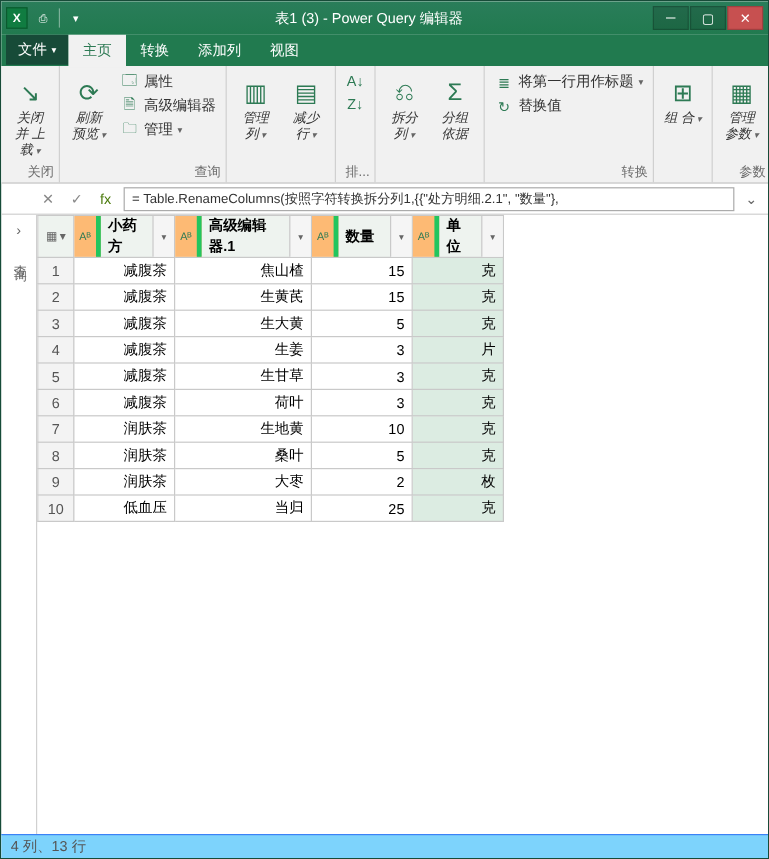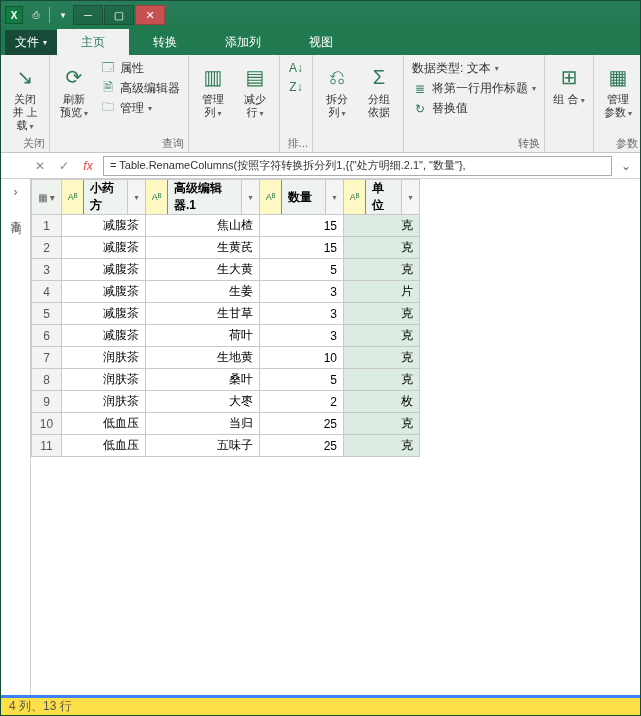--- a/index.html
+++ b/index.html
@@ -9,78 +9,79 @@
 .titlebar { height: 28px; background: linear-gradient(#2a7d5a, #217a4f); display: flex; align-items: center; color: #fff; padding: 0 4px; }
 .titlebar .logo { width: 18px; height: 18px; background: #107c41; border: 1px solid #0b5a2f; margin-right: 4px; display: flex; align-items: center; justify-content: center; color: #fff; font-weight: bold; font-size: 10px; }
 .titlebar .qat-sep { width: 1px; height: 16px; background: rgba(255,255,255,0.4); margin: 0 4px; }
 .titlebar .qat-btn { width: 14px; height: 14px; display: flex; align-items: center; justify-content: center; color: #fff; margin: 0 2px; font-size: 9px; }
 .titlebar .title { flex: 1; text-align: center; font-size: 12px; }
 .titlebar .winbtns { display: flex; }
 .titlebar .winbtn { width: 30px; height: 20px; display: flex; align-items: center; justify-content: center; color: #fff; background: rgba(0,0,0,0.15); margin-left: 1px; border: 1px solid rgba(0,0,0,0.2); font-size: 11px; }
 .titlebar .winbtn.close { background: #c75050; }
 
 
-.tabs { height: 26px; background: #217a4f; display: flex; align-items: center; padding-left: 4px; }
+.tabs { height: 26px; background: #217a4f; display: flex; align-items: flex-start; padding-left: 4px; }
 .file-tab { background: #174b38; color: #fff; padding: 4px 10px; display: flex; align-items: center; gap: 4px; }
 .file-tab::after { content: "▾"; font-size: 8px; }
-.tab { padding: 5px 24px; color: #fff; cursor: pointer; }
+.tab { padding: 5px 12px; color: #fff; cursor: pointer; }
 .tab.active { background: #f1f1f1; color: #2d7a54; }
 
 
 .ribbon { height: 98px; background: #f1f1f1; border-bottom: 1px solid #c5c5c5; display: flex; }
 .group { border-right: 1px solid #d0d0d0; display: flex; flex-direction: column; padding: 2px 4px 0; }
 .group-body { flex: 1; display: flex; align-items: flex-start; gap: 2px; padding-top: 2px; }
 .group-label { text-align: right; color: #6b6b6b; font-size: 11px; padding: 1px 0; }
 .bigbtn { display: flex; flex-direction: column; align-items: center; justify-content: flex-start; padding: 2px 4px; min-width: 40px; cursor: pointer; }
 .bigbtn .icon { width: 32px; height: 32px; display: flex; align-items: center; justify-content: center; font-size: 20px; color: #2d7a54; }
-.bigbtn .lbl { font-size: 11px; text-align: center; line-height: 13px; color: #333; }
+.bigbtn .lbl { font-size: 11px; text-align: center; line-height: 13px; color: #333; font-style: italic; }
 .smallbtn-col { display: flex; flex-direction: column; gap: 1px; }
 .smallbtn { display: flex; align-items: center; gap: 4px; padding: 1px 4px; font-size: 11px; color: #333; cursor: pointer; white-space: nowrap; }
 .smallbtn .si { width: 16px; height: 16px; display: flex; align-items: center; justify-content: center; color: #2d7a54; font-size: 12px; }
 .drop::after { content: " ▾"; font-size: 8px; color: #666; }
 
 
 .fxrow { display: flex; align-items: center; height: 26px; border-bottom: 1px solid #d0d0d0; padding: 0 6px 0 30px; gap: 6px; }
 .fxbtn { width: 18px; height: 18px; display: flex; align-items: center; justify-content: center; color: #888; }
-.fxbtn.fx { font-style: italic; color: #ef4444; }
+.fxbtn.fx { color: #4d7c0f; }
 .fxinput { flex: 1; border: 1px solid #ababab; height: 20px; padding: 0 6px; font-size: 11px; color: #333; display: flex; align-items: center; overflow: hidden; white-space: nowrap; }
 .fxexpand { width: 16px; color: #666; text-align: center; }
 
 
 .workspace { display: flex; height: calc(100% - 28px - 26px - 98px - 26px - 20px); }
 .leftrail { width: 30px; border-right: 1px solid #d0d0d0; display: flex; flex-direction: column; align-items: center; padding-top: 6px; gap: 12px; color: #666; }
 .leftrail .rotlbl { writing-mode: vertical-rl; font-size: 11px; letter-spacing: 4px; }
 
 
 .grid-wrap { flex: 1; overflow: auto; }
 table.grid { border-collapse: collapse; table-layout: fixed; }
 table.grid th, table.grid td { border: 1px solid #c9c9c9; height: 22px; font-size: 12px; }
 table.grid th { background: #eef3ef; font-weight: normal; padding: 0; }
 .hdr { display: flex; align-items: center; height: 100%; }
-.hdr .typeicon { width: 22px; height: 100%; border-right: 1px solid #22c55e; display: flex; align-items: center; justify-content: center; font-size: 9px; color: #2d7a54; background: #fef9c3; }
+.hdr .typeicon { width: 22px; height: 100%; border-right: 4px solid #22c55e; display: flex; align-items: center; justify-content: center; font-size: 9px; color: #2d7a54; background: #fdba74; }
 .hdr .colname { flex: 1; padding: 0 6px; text-align: left; font-weight: bold; }
 .hdr .filter { width: 18px; height: 100%; border-left: 1px solid #c9c9c9; display: flex; align-items: center; justify-content: center; color: #666; font-size: 8px; background: #f5f5f5; }
 .rownum { width: 30px; text-align: center; background: #f3f3f3; color: #555; }
 td.cell { padding: 0 6px; text-align: right; }
 td.unit { background: #dcece2; }
 th.corner { background: #eef3ef; width: 30px; }
 th.corner .cornerbox { display: flex; align-items: center; justify-content: center; gap: 2px; height: 100%; }
 th.corner .cornerbox .ci { font-size: 10px; color: #666; }
 
 
-.statusbar { height: 20px; background: #fde047; border-top: 3px solid #3b82f6; display: flex; align-items: center; justify-content: space-between; padding: 0 8px; font-size: 11px; color: #555; }
+.statusbar { height: 20px; background: #7dd3fc; border-top: 1px solid #3b82f6; display: flex; align-items: center; justify-content: space-between; padding: 0 8px; font-size: 11px; color: #555; }
 </style>
 </head>
 <body>
 
 <div class="titlebar">
   <div class="logo">X</div>
   <div class="qat-btn">⎙</div>
   <div class="qat-sep"></div>
   <div class="qat-btn">▾</div>
+  <div class="title">表1 (3) - Power Query 编辑器</div>
   <div class="winbtns">
     <div class="winbtn">─</div>
     <div class="winbtn">▢</div>
     <div class="winbtn close">✕</div>
   </div>
 </div>
 
 <div class="tabs">
   <div class="file-tab">
       <span>文件</span>
@@ -170,23 +171,20 @@
         <div class="lbl">分组
 依据</div>
       </div>
     </div>
     <div class="group-label">&nbsp;</div>
   </div>
 
   <div class="group" style="flex:1">
     <div class="group-body">
       <div class="smallbtn-col">
-        <div class="smallbtn drop">
-            <span>数据类型: 文本</span>
-          </div>
         <div class="smallbtn drop">
             <span class="si">≣</span>
             <span>将第一行用作标题</span>
           </div>
         <div class="smallbtn">
             <span class="si">↻</span>
             <span>替换值</span>
           </div>
       </div>
     </div>
@@ -340,27 +338,20 @@
             <td class="cell">2</td>
             <td class="cell unit">枚</td>
           </tr>
           <tr>
             <td class="rownum">10</td>
             <td class="cell">低血压</td>
             <td class="cell">当归</td>
             <td class="cell">25</td>
             <td class="cell unit">克</td>
           </tr>
-          <tr>
-            <td class="rownum">11</td>
-            <td class="cell">低血压</td>
-            <td class="cell">五味子</td>
-            <td class="cell">25</td>
-            <td class="cell unit">克</td>
-          </tr>
         </tbody>
     </table>
   </div>
 </div>
 
 <div class="statusbar">
   <span>4 列、13 行</span>
 </div>
 
 </body></html>

